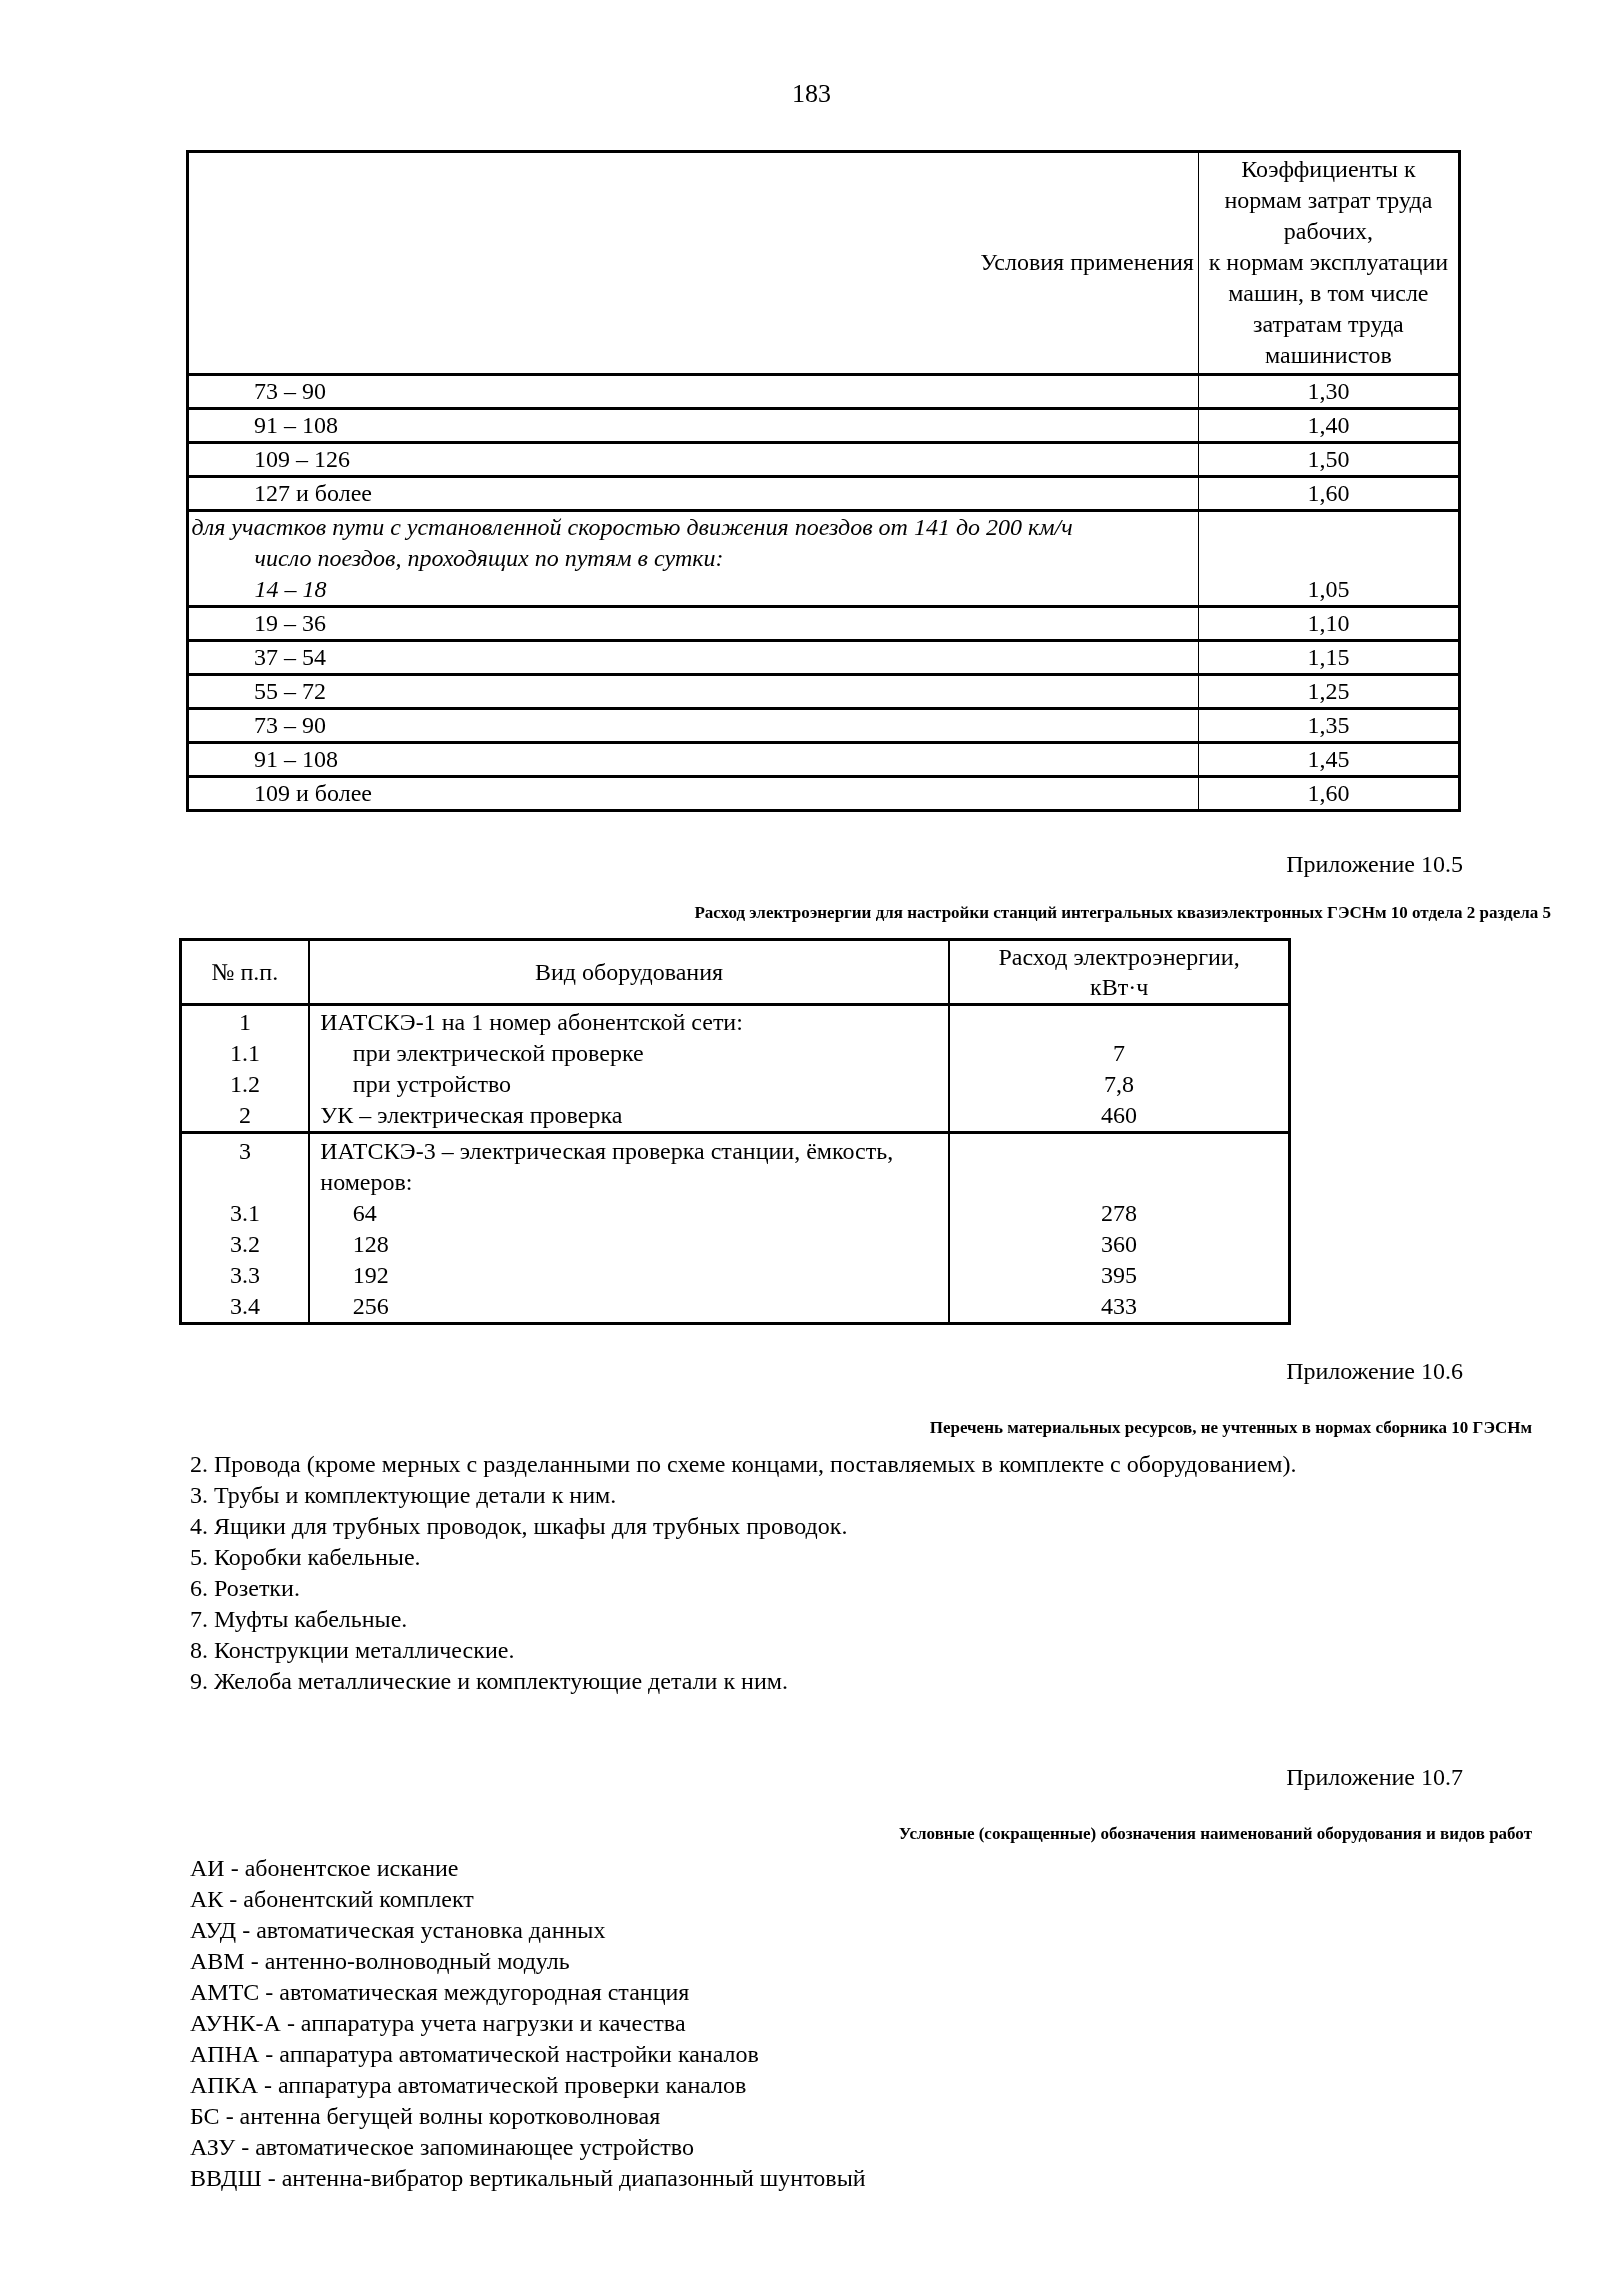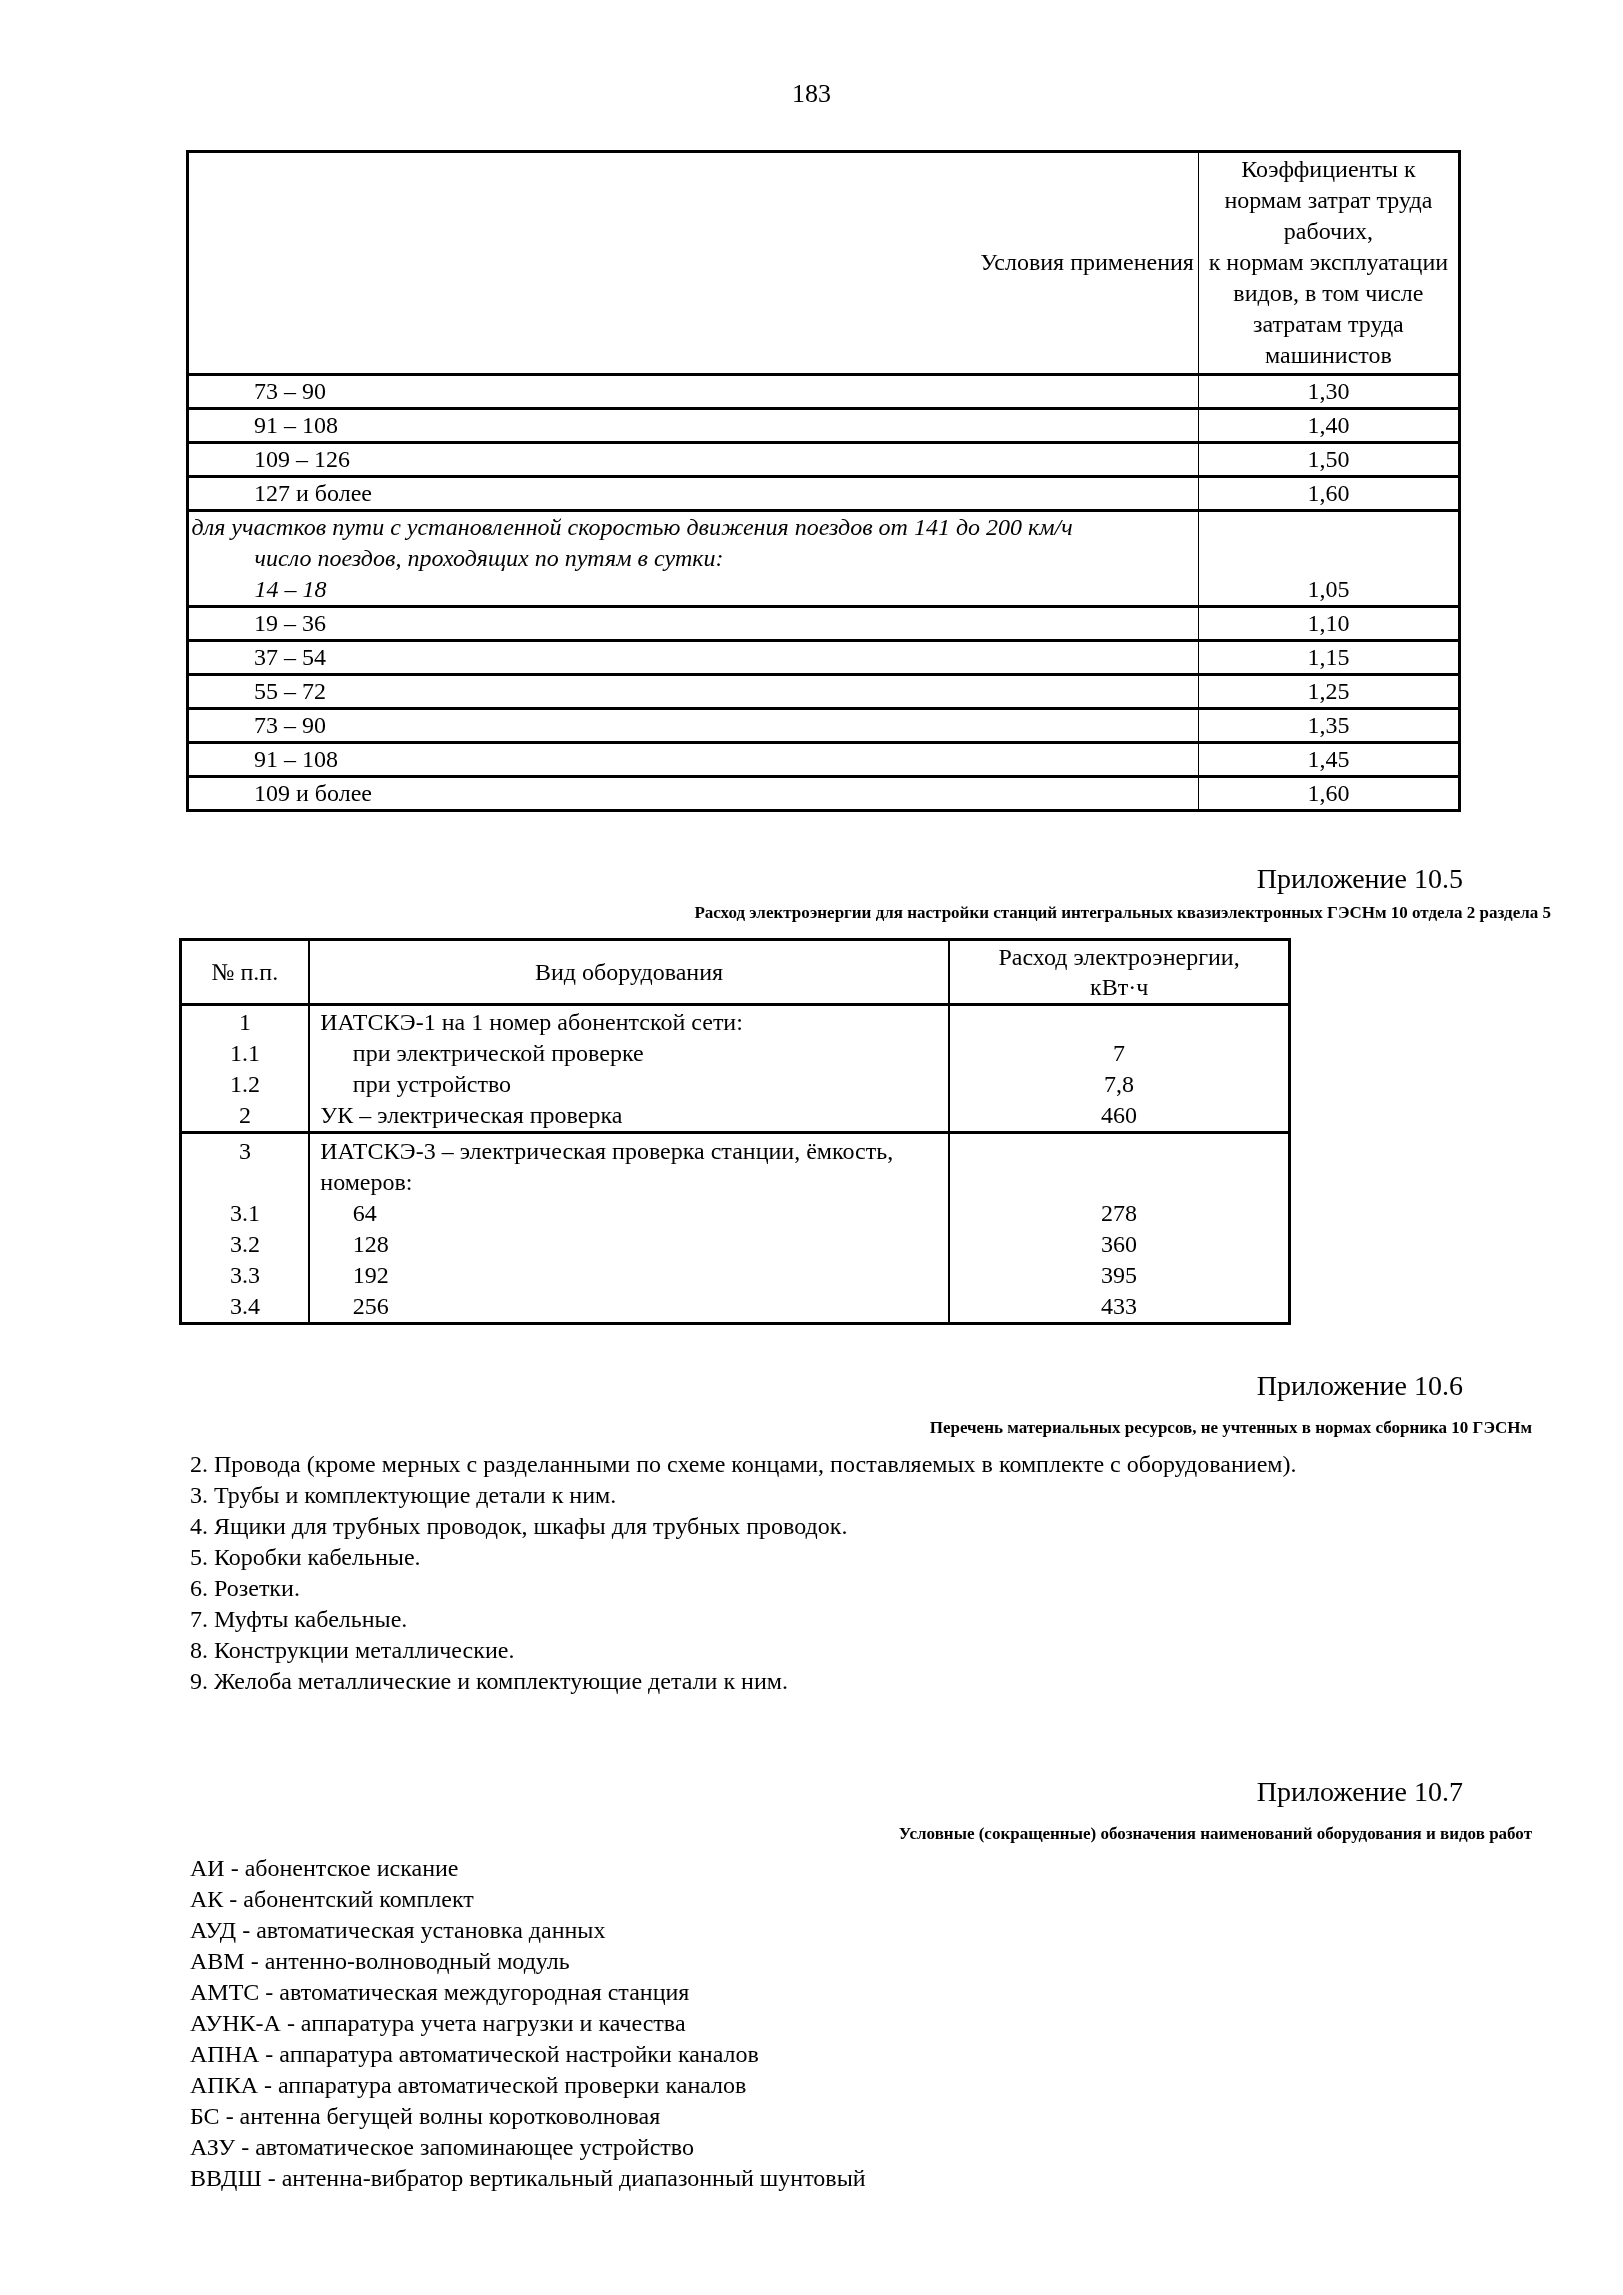--- a/index.html
+++ b/index.html
@@ -11,21 +11,21 @@
   
   #t1 { left:186px; top:150px; width:1275px; border:3.3px solid #000; }
   #t1 td, #t1 th { border-left:1.3px solid #000; border-right:1.3px solid #000; }
   #t1 tr.row td { border-top:3.3px solid #000; height:30px; line-height:31px; }
   #t1 th.h-cond { text-align:right; vertical-align:middle; width:1001px; height:216px; }
   #t1 th.h-coef { text-align:center; line-height:31px; padding:1.3px 2.6px; }
   #t1 td.val { text-align:center; }
   #t1 td.cond { padding-left:65px; }
   #t1 td.group { padding-left:2.6px; line-height:31px;font-style:italic; }
   #t1 td.group .sub { padding-left:63px; display:block; }
-  .appendix { right:160px; font-size:28px;margin-top:12px; }
+  .appendix { right:160px; font-size:24px; }
   .title-bold { font-weight:bold; text-align:right; font-size:17px; }
   
   #t2 { left:179px; top:938px; width:1112px; border:3.3px solid #000; }
   #t2 td, #t2 th { border-left:2.6px solid #000; border-right:2.6px solid #000; line-height:31px; }
   #t2 thead th { border-bottom:3.3px solid #000; vertical-align:middle; text-align:center; height:62px; line-height:30px; }
   #t2 tbody.grp { border-bottom:3.3px solid #000; }
   #t2 td.num { text-align:center; width:118px; }
   #t2 td.val { text-align:center; width:330px; }
   #t2 td.desc { padding-left:10.5px; }
   #t2 td.desc.indent { padding-left:43px; }
@@ -40,21 +40,21 @@
 
 <table id="t1">
   <tbody>
       <tr>
     <th class="h-cond">Условия применения</th>
     <th class="h-coef">
       <div>Коэффициенты к</div>
       <div>нормам затрат труда</div>
       <div>рабочих,</div>
       <div>к нормам эксплуатации</div>
-      <div>видов, в том числе</div>
+      <div>машин, в том числе</div>
       <div>затратам труда</div>
       <div>машинистов</div>
     </th>
   </tr>
   <tr class="row">
     <td class="cond">73 – 90</td>
     <td class="val">1,30</td>
   </tr>
   <tr class="row">
     <td class="cond">91 – 108</td>

